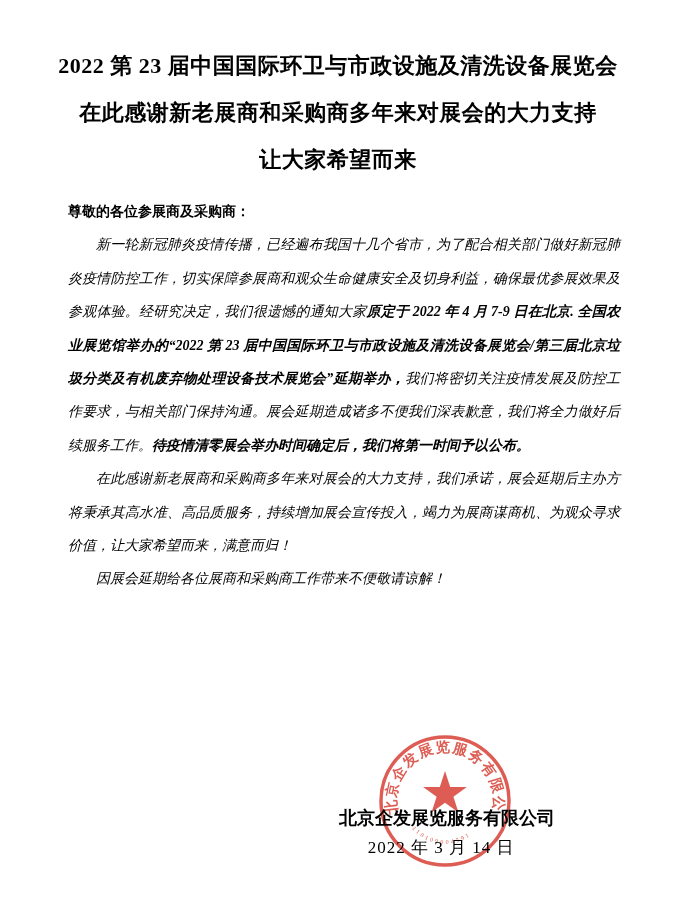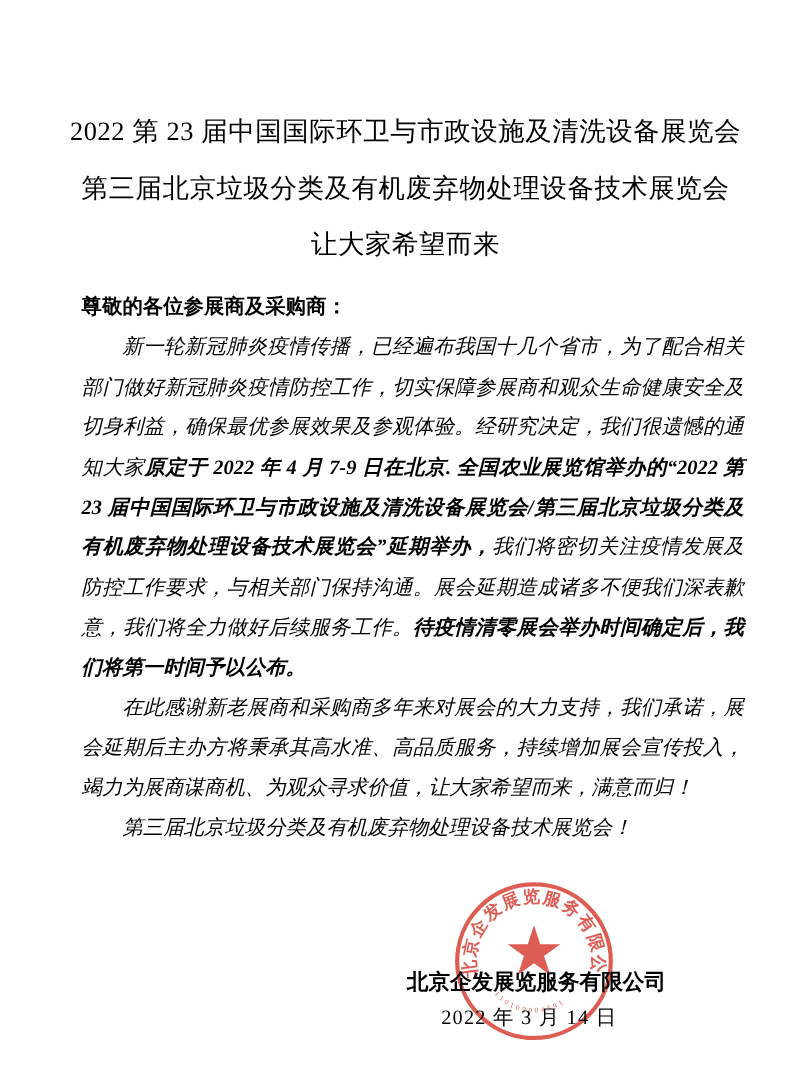--- a/index.html
+++ b/index.html
@@ -5,31 +5,31 @@
   html,body { margin:0; padding:0; background:#fff; }
   .page {
     position:relative;
     width:676px; height:908px;
     background:#ffffff;
     color:#000;
     font-family:"Liberation Serif","DejaVu Serif",serif;
     overflow:hidden;
   }
   .title {
-    padding-top:86px;
+    padding-top:42px;
     text-align:center;
-    font-weight:normal;
+    font-weight:bold;
     font-size:22px;
     line-height:47px;
     letter-spacing:0.5px;
   }
   .body-text { padding:12px 56px 0 68px; }
   .body-text p {
     margin:0;
-    font-size:17px;
+    font-size:14px;
     line-height:33.4px;
     text-align:justify;
   }
   .salutation { font-weight:bold; }
   .para { text-indent:2em;font-style:italic; }
   .b { font-weight:bold; }
   .sig-company {
     position:absolute; left:327px; top:806px; width:240px;
     text-align:center; font-weight:bold; font-size:18px; z-index:1;
   }
@@ -45,29 +45,29 @@
     opacity:0.87;
   }
 </style>
 </head>
 <body>
 
 <div class="page">
 
   <div class="title">
     <div>2022 第 23 届中国国际环卫与市政设施及清洗设备展览会</div>
-    <div>第三届北京垃圾分类及有机废弃物处理设备技术展览会</div>
+    <div>在此感谢新老展商和采购商多年来对展会的大力支持</div>
     <div>让大家希望而来</div>
   </div>
 
   <div class="body-text">
     <p class="salutation">尊敬的各位参展商及采购商：</p>
     <p class="para"><span>新一轮新冠肺炎疫情传播，已经遍布我国十几个省市，为了配合相关部门做好新冠肺炎疫情防控工作，切实保障参展商和观众生命健康安全及切身利益，确保最优参展效果及参观体验。经研究决定，我们很遗憾的通知大家</span><span class="b">原定于 2022 年 4 月 7-9 日在北京. 全国农业展览馆举办的“2022 第 23 届中国国际环卫与市政设施及清洗设备展览会/第三届北京垃圾分类及有机废弃物处理设备技术展览会”延期举办，</span><span>我们将密切关注疫情发展及防控工作要求，与相关部门保持沟通。展会延期造成诸多不便我们深表歉意，我们将全力做好后续服务工作。</span><span class="b">待疫情清零展会举办时间确定后，我们将第一时间予以公布。</span></p>
     <p class="para"><span>在此感谢新老展商和采购商多年来对展会的大力支持，我们承诺，展会延期后主办方将秉承其高水准、高品质服务，持续增加展会宣传投入，竭力为展商谋商机、为观众寻求价值，让大家希望而来，满意而归！</span></p>
-    <p class="para"><span>第三届北京垃圾分类及有机废弃物处理设备技术展览会！</span></p>
+    <p class="para"><span>因展会延期给各位展商和采购商工作带来不便敬请谅解！</span></p>
   </div>
 
   <svg class="seal" viewBox="0 0 138 138" xmlns="http://www.w3.org/2000/svg">
     <defs>
       <path id="sealTextArc" d="M 23,85.8 A 49,49 0 1 1 115,85.8" fill="none"></path>
       <path id="sealNumArc" d="M 34.7,94.9 A 43,43 0 0 0 103.3,94.9" fill="none"></path>
     </defs>
     <circle cx="69" cy="69" r="64" fill="none" stroke="#d8453a" stroke-width="3.5"></circle>
     <polygon fill="#d8453a" points="69,39 74.2,54.9 90.9,54.9 77.4,64.7 82.5,80.6 69,70.8 55.5,80.6 60.6,64.7 47.1,54.9 63.8,54.9"></polygon>
     <text fill="#d8453a" font-size="14.5" font-weight="bold" font-family="Liberation Serif, DejaVu Serif, serif">

